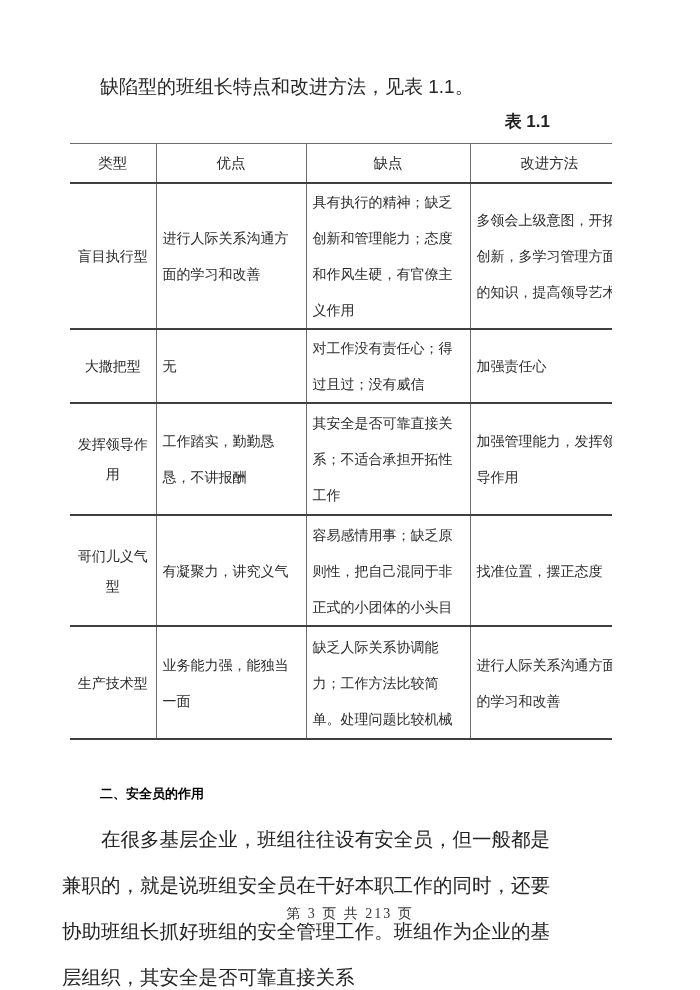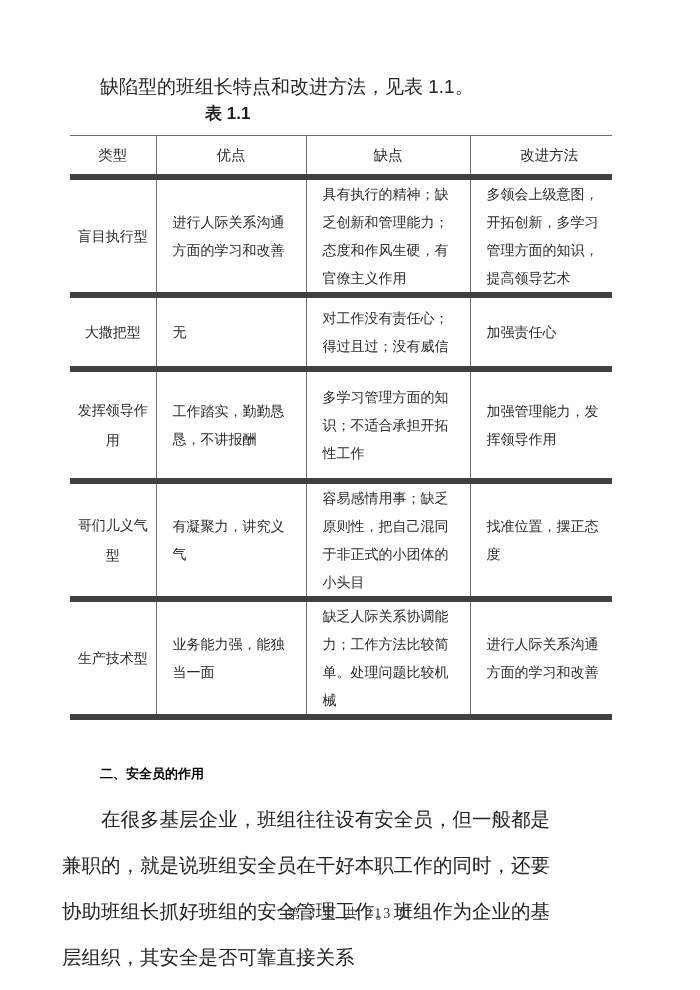--- a/index.html
+++ b/index.html
@@ -20,61 +20,61 @@
   }
   .intro {
     margin: 0;
     font-size: 19px;
     line-height: 30px;
     text-indent: 2em;
     color: #262626;
   }
   .caption {
     display: flex;
-    justify-content: space-between;
+    justify-content: flex-end;
     align-items: baseline;
     padding-left: 143px;
     gap: 88px;
-    margin-top: 0;
+    margin-top: 8px;
     font-size: 17px;
     font-weight: bold;
     color: #1f1f1f;
   }
   table.leader-table {
     margin-top: 10px;
     margin-left: 8px;
     width: 558px;
     border-collapse: collapse;
     table-layout: fixed;
     font-size: 14px;
     color: #2b2b2b;
   }
   .leader-table col.c1 { width: 86px; }
   .leader-table col.c2 { width: 150px; }
   .leader-table col.c3 { width: 164px; }
   .leader-table col.c4 { width: 158px; }
   .leader-table th, .leader-table td {
     border-top: 1px solid #6e6e6e;
-    border-bottom: 6px solid #404040;
+    border-bottom: 2px solid #404040;
     vertical-align: middle;
     font-weight: normal;
   }
   .leader-table th:not(:first-child),
   .leader-table td:not(:first-child) {
     border-left: 1px solid #6e6e6e;
   }
   .leader-table thead th {
     height: 36px;
     text-align: center;
     line-height: 20px;
     font-size: 14.5px;
   }
   .leader-table td {
-    padding: 0 16px;
-    line-height: 28px;
+    padding: 0 6px;
+    line-height: 36px;
   }
   .leader-table td.type-col {
     text-align: center;
     padding: 0 4px;
     line-height: 30px;
     margin-left: 40px;
   }
   .section-heading {
     margin: 40px 0 0 0;
     padding-left: 38px;
@@ -138,21 +138,21 @@
       </tr>
       <tr style="height:74px">
         <td class="type-col">大撒把型</td>
         <td>无</td>
         <td>对工作没有责任心；得过且过；没有威信</td>
         <td>加强责任心</td>
       </tr>
       <tr style="height:112px">
         <td class="type-col">发挥领导作用</td>
         <td>工作踏实，勤勤恳恳，不讲报酬</td>
-        <td>多学习管理方面的知识；不适合承担开拓性工作</td>
+        <td>其安全是否可靠直接关系；不适合承担开拓性工作</td>
         <td>加强管理能力，发挥领导作用</td>
       </tr>
       <tr style="height:111px">
         <td class="type-col">哥们儿义气型</td>
         <td>有凝聚力，讲究义气</td>
         <td>容易感情用事；缺乏原则性，把自己混同于非正式的小团体的小头目</td>
         <td>找准位置，摆正态度</td>
       </tr>
       <tr style="height:113px">
         <td class="type-col">生产技术型</td>

